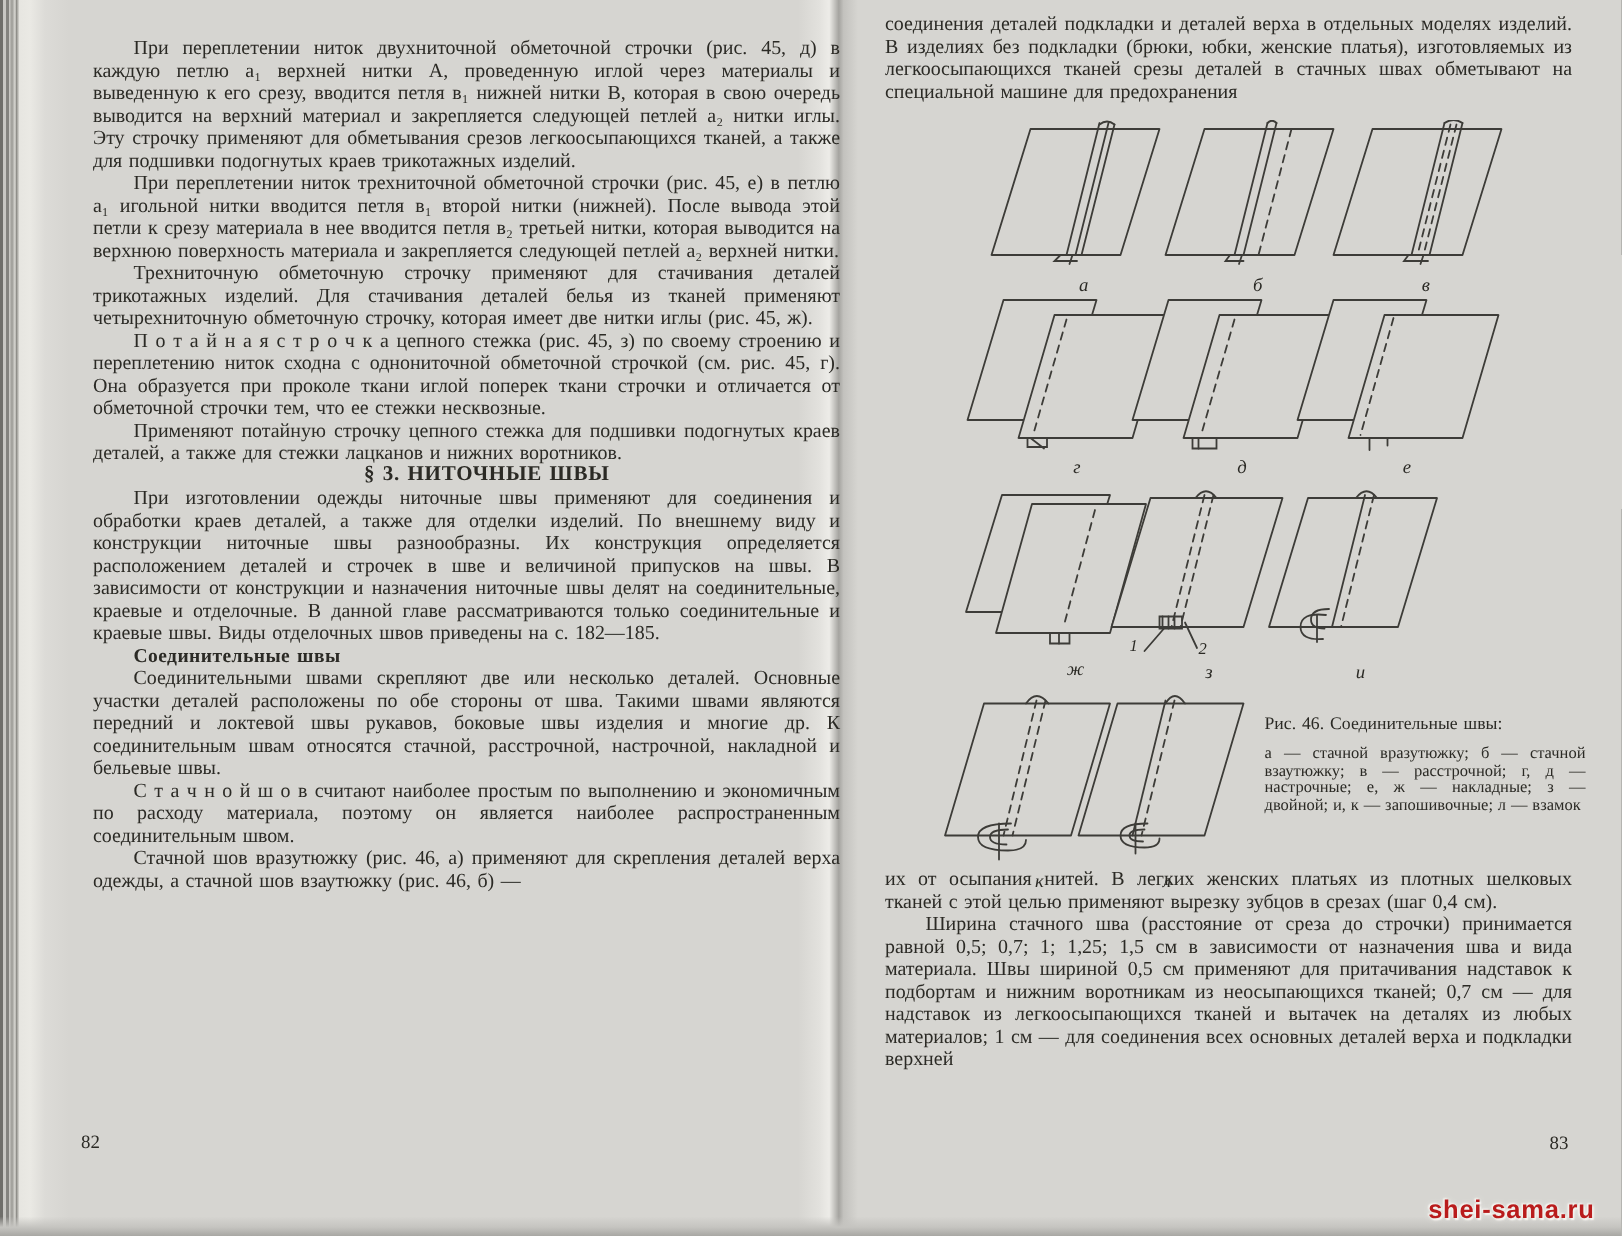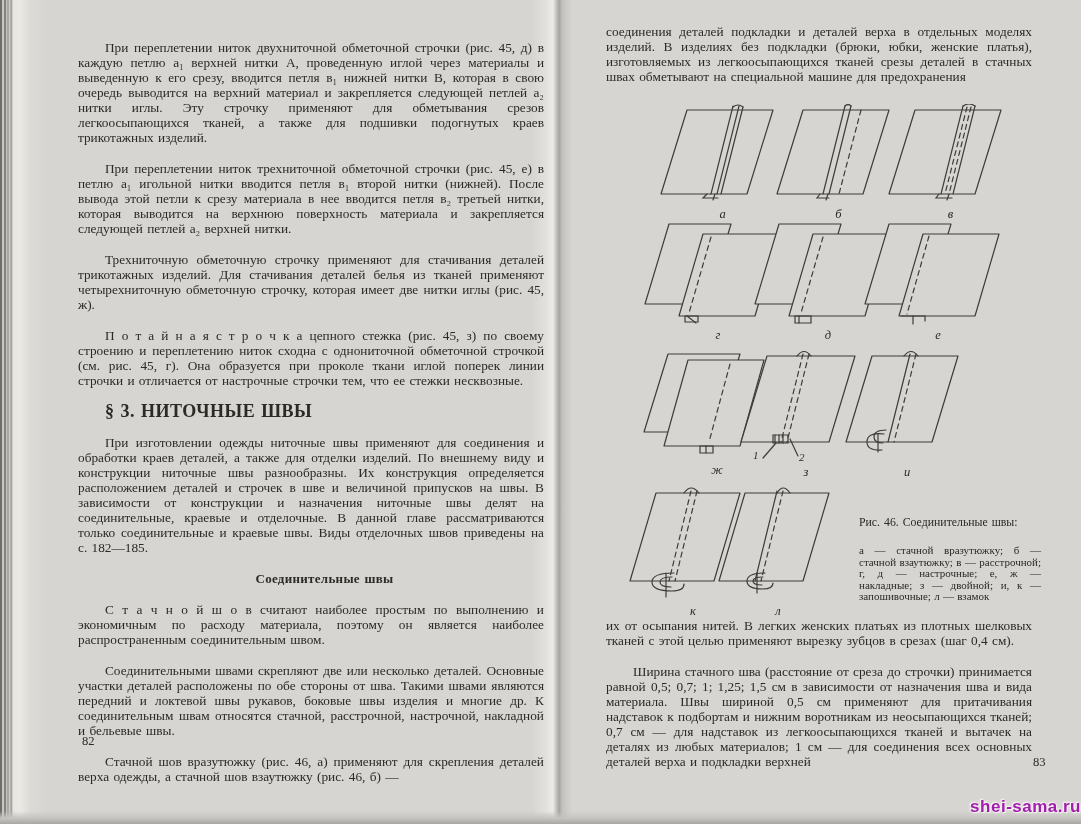--- a/index.html
+++ b/index.html
@@ -23,67 +23,68 @@
     position:absolute;left:532px;top:0;bottom:0;width:40px;
     background:linear-gradient(90deg,
       rgba(214,213,209,0) 0%, #e2e1dd 35%, #edece8 52%,
       #a5a4a0 68%, #c3c2be 76%, rgba(214,213,209,0) 100%);
   }
   .edge-bottom{
     position:absolute;left:0;right:0;bottom:0;height:13px;
     background:linear-gradient(180deg, rgba(170,169,165,0) 0%, #c5c4c0 55%, #a8a7a3 100%);
   }
   .page{position:absolute;text-align:justify;font-size:13.3px;line-height:15px;word-spacing:1px;}
-  .page p{margin:16px;text-indent:27px;}
+  .page p{margin:0;text-indent:27px;}
   .page p.cont{text-indent:0;}
   .page-left{left:62px;top:24px;width:498px;}
   .page-right{left:590px;top:8px;width:458px;}
-  .h-sec{font-weight:bold;font-size:18px;letter-spacing:.5px;margin:15px 0 9px 107px;text-align:left;text-indent:0;}
-  .h-sub{font-weight:bold;font-size:13px;letter-spacing:.3px;margin:15px 0 9px 107px;text-align:center;text-indent:0;}
+  .h-sec{font-weight:bold;font-size:14px;letter-spacing:.5px;margin:15px 0 9px 107px;text-align:center;text-indent:0;}
+  .h-sub{font-weight:bold;font-size:13px;letter-spacing:.3px;margin:15px 0 9px 107px;text-align:left;text-indent:0;}
   .pagenum{position:absolute;font-size:12.6px;color:#2b2a25;}
-  .pagenum.p82{left:54px;top:734px;margin-left:28px;}
+  .pagenum.p82{left:54px;top:754px;}
   .pagenum.p83{left:1033px;top:743px;margin-top:12px;}
   
   .figure{position:relative;height:502px;margin-top:8px;}
   .diag{position:absolute;}
   .diag svg{display:block;}
   .diag .lbl{display:block;text-align:center;font-style:italic;font-size:12.5px;margin-top:3px;}
   .callout{position:absolute;font-style:italic;font-size:11px;}
   .fig-caption{position:absolute;left:253px;top:399px;width:214px;text-align:left;}
   .fig-caption .t{font-size:11.8px;line-height:14px;text-indent:0;}
   .fig-caption .legend{font-size:11px;line-height:11.6px;text-align:justify;margin-top:8px;text-indent:0;word-spacing:.5px;}
   
   .watermark{
-    position:absolute;right:0;bottom:7px;
+    position:absolute;right:18px;bottom:7px;
     font-family:"Liberation Sans","DejaVu Sans",sans-serif;
-    font-weight:bold;font-size:17px;color:#a21caf;letter-spacing:.5px;
+    font-weight:bold;font-size:17px;color:#b91c1c;letter-spacing:.5px;
     text-shadow:0 0 2px #f2f1ed,0 0 4px #eeede9,1px 1px 1px #fbfaf6,-1px -1px 1px #fbfaf6;
   }
   .stroke{stroke:#3d3c38;stroke-width:1.2;fill:none;stroke-linecap:round;}
   .piece{stroke:#3d3c38;stroke-width:1.2;fill:#d6d5d1;stroke-linejoin:round;}
   .dash{stroke-dasharray:5,4;}
 </style>
 </head>
 <body>
 
 <div class="scan">
   <div class="edge-left"></div>
   <div class="gutter"></div>
   <div class="edge-bottom"></div>
 
   <div class="page page-left">
     <p>При переплетении ниток двухниточной обметочной строчки (рис. 45, д) в каждую петлю а₁ верхней нитки А, проведенную иглой через материалы и выведенную к его срезу, вводится петля в₁ нижней нитки В, которая в свою очередь выводится на верхний материал и закрепляется следующей петлей а₂ нитки иглы. Эту строчку применяют для обметывания срезов легкоосыпающихся тканей, а также для подшивки подогнутых краев трикотажных изделий.</p>
     <p>При переплетении ниток трехниточной обметочной строчки (рис. 45, е) в петлю а₁ игольной нитки вводится петля в₁ второй нитки (нижней). После вывода этой петли к срезу материала в нее вводится петля в₂ третьей нитки, которая выводится на верхнюю поверхность материала и закрепляется следующей петлей а₂ верхней нитки.</p>
     <p>Трехниточную обметочную строчку применяют для стачивания деталей трикотажных изделий. Для стачивания деталей белья из тканей применяют четырехниточную обметочную строчку, которая имеет две нитки иглы (рис. 45, ж).</p>
-    <p>П о т а й н а я   с т р о ч к а  цепного стежка (рис. 45, з) по своему строению и переплетению ниток сходна с однониточной обметочной строчкой (см. рис. 45, г). Она образуется при проколе ткани иглой поперек линии строчки и отличается от настрочные строчки тем, что ее стежки несквозные.</p>
+    <p>П о т а й н а я   с т р о ч к а  цепного стежка (рис. 45, з) по своему строению и переплетению ниток сходна с однониточной обметочной строчкой (см. рис. 45, г). Она образуется при проколе ткани иглой поперек ткани строчки и отличается от обметочной строчки тем, что ее стежки несквозные.</p>
+    <p>Применяют потайную строчку цепного стежка для подшивки подогнутых краев деталей, а также для стежки лацканов и нижних воротников.</p>
     <p class="h-sec">§ 3. НИТОЧНЫЕ ШВЫ</p>
     <p>При изготовлении одежды ниточные швы применяют для соединения и обработки краев деталей, а также для отделки изделий. По внешнему виду и конструкции ниточные швы разнообразны. Их конструкция определяется расположением деталей и строчек в шве и величиной припусков на швы. В зависимости от конструкции и назначения ниточные швы делят на соединительные, краевые и отделочные. В данной главе рассматриваются только соединительные и краевые швы. Виды отделочных швов приведены на с. 182—185.</p>
     <p class="h-sub">Соединительные швы</p>
+    <p>Соединительными швами скрепляют две или несколько деталей. Основные участки деталей расположены по обе стороны от шва. Такими швами являются передний и локтевой швы рукавов, боковые швы изделия и многие др. К соединительным швам относятся стачной, расстрочной, настрочной, накладной и бельевые швы.</p>
     <p>С т а ч н о й   ш о в  считают наиболее простым по выполнению и экономичным по расходу материала, поэтому он является наиболее распространенным соединительным швом.</p>
-    <p>Соединительными швами скрепляют две или несколько деталей. Основные участки деталей расположены по обе стороны от шва. Такими швами являются передний и локтевой швы рукавов, боковые швы изделия и многие др. К соединительным швам относятся стачной, расстрочной, настрочной, накладной и бельевые швы.</p>
     <p>Стачной шов вразутюжку (рис. 46, а) применяют для скрепления деталей верха одежды, а стачной шов взаутюжку (рис. 46, б) —</p>
   </div>
   <div class="pagenum p82">82</div>
 
   <div class="page page-right">
     <p class="cont">соединения деталей подкладки и деталей верха в отдельных моделях изделий. В изделиях без подкладки (брюки, юбки, женские платья), изготовляемых из легкоосыпающихся тканей срезы деталей в стачных швах обметывают на специальной машине для предохранения</p>
 
     <div class="figure">
 
       <div class="diag" style="left:65px;top:4px;">

